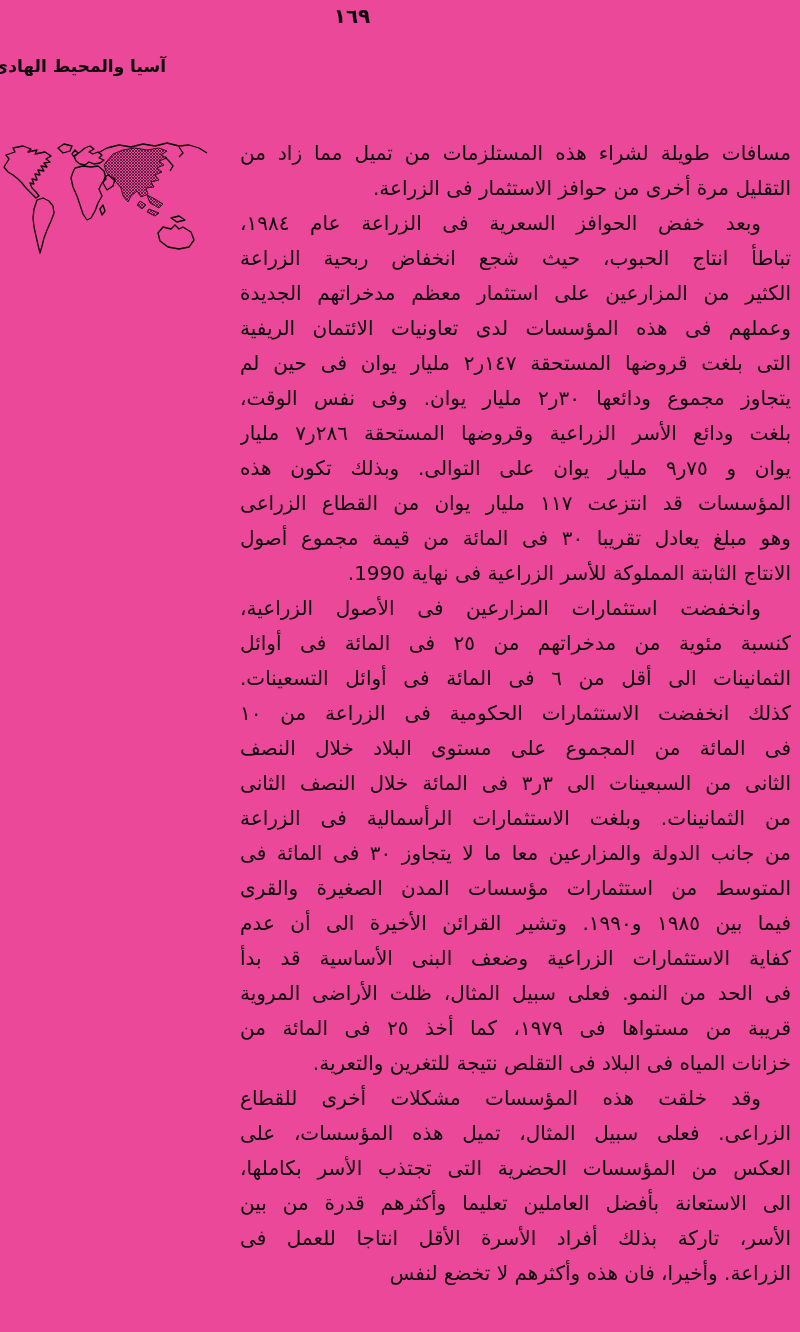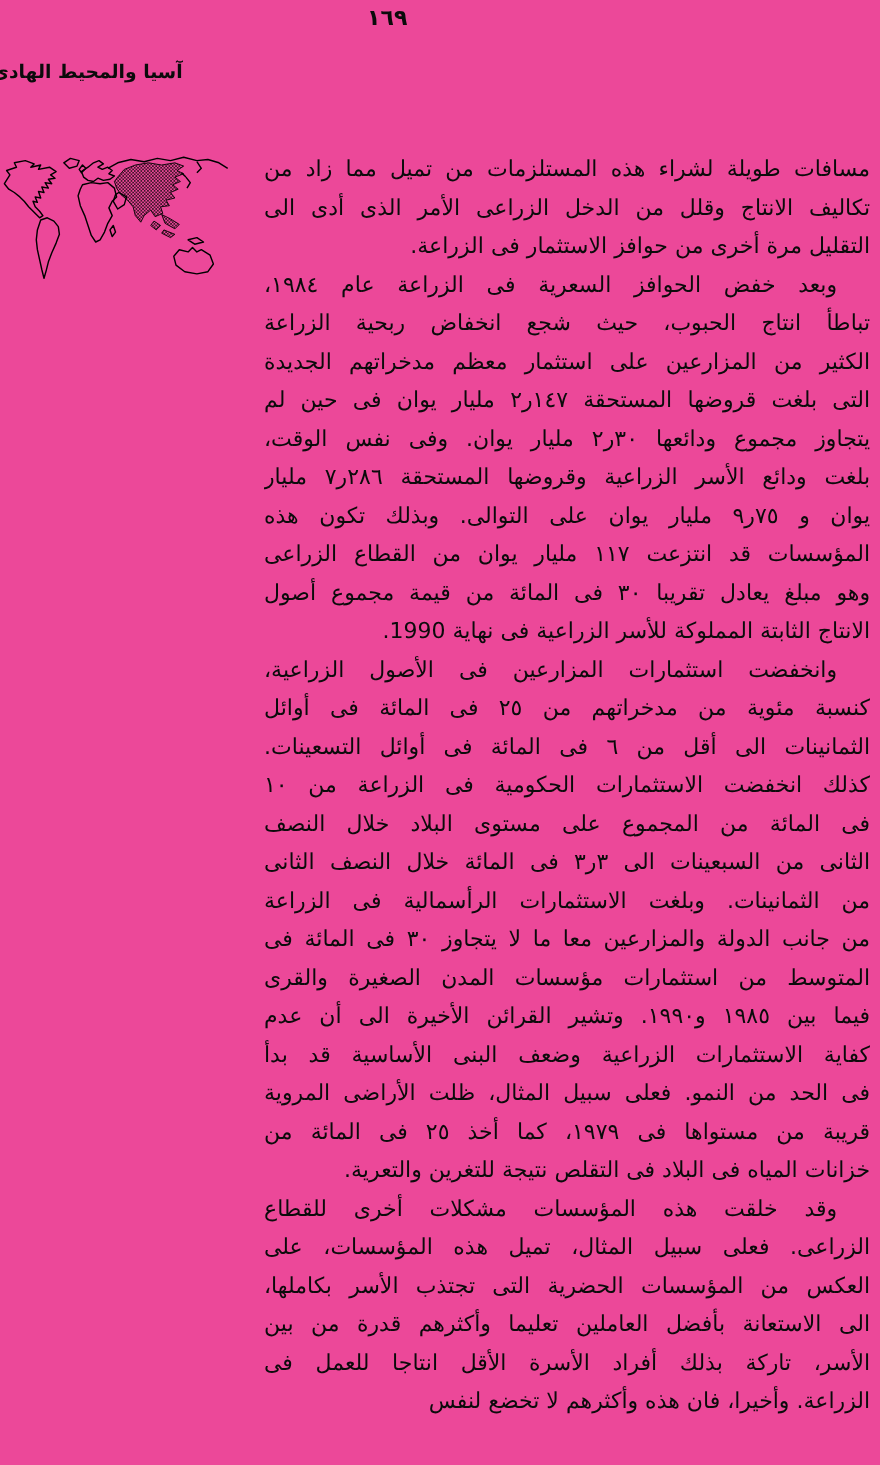--- a/index.html
+++ b/index.html
@@ -105,27 +105,27 @@
         <path d="M146,56 L154,60 L162,65 L158,69 L149,64 Z"></path>
         <path d="M139,62 L145,66 L141,70 L136,66 Z"></path>
         <path d="M148,70 L158,74 L154,77 L146,73 Z"></path>
       </g>
     </svg>
   </div>
 
   <div class="body-text" id="body-text">
       <div class="paragraph">
         <div class="line">مسافات طويلة لشراء هذه المستلزمات من تميل مما زاد من</div>
-        <div class="line">تكاليف الانتاج وقلل من الدخل الزراعى الأمر الذى أدى الى</div>
         <div class="line last">التقليل مرة أخرى من حوافز الاستثمار فى الزراعة.</div>
       </div>
       <div class="paragraph">
         <div class="line indent">وبعد خفض الحوافز السعرية فى الزراعة عام ١٩٨٤،</div>
         <div class="line">تباطأ انتاج الحبوب، حيث شجع انخفاض ربحية الزراعة</div>
         <div class="line">الكثير من المزارعين على استثمار معظم مدخراتهم الجديدة</div>
+        <div class="line">وعملهم فى هذه المؤسسات لدى تعاونيات الائتمان الريفية</div>
         <div class="line">التى بلغت قروضها المستحقة ١٤٧ر٢ مليار يوان فى حين لم</div>
         <div class="line">يتجاوز مجموع ودائعها ٣٠ر٢ مليار يوان. وفى نفس الوقت،</div>
         <div class="line">بلغت ودائع الأسر الزراعية وقروضها المستحقة ٢٨٦ر٧ مليار</div>
         <div class="line">يوان و ٧٥ر٩ مليار يوان على التوالى. وبذلك تكون هذه</div>
         <div class="line">المؤسسات قد انتزعت ١١٧ مليار يوان من القطاع الزراعى</div>
         <div class="line">وهو مبلغ يعادل تقريبا ٣٠ فى المائة من قيمة مجموع أصول</div>
         <div class="line last">الانتاج الثابتة المملوكة للأسر الزراعية فى نهاية 1990.</div>
       </div>
       <div class="paragraph">
         <div class="line indent">وانخفضت استثمارات المزارعين فى الأصول الزراعية،</div>

